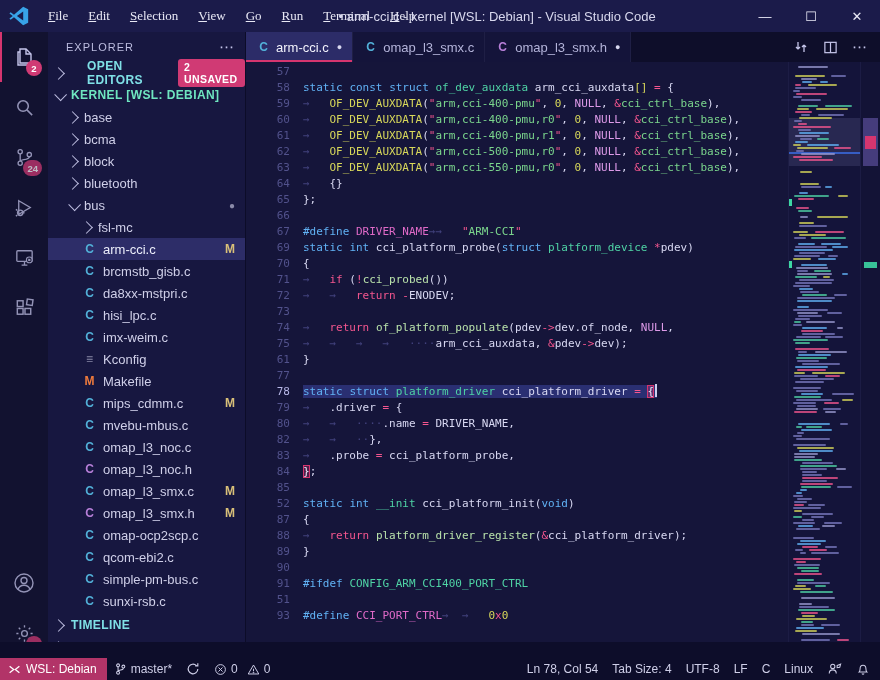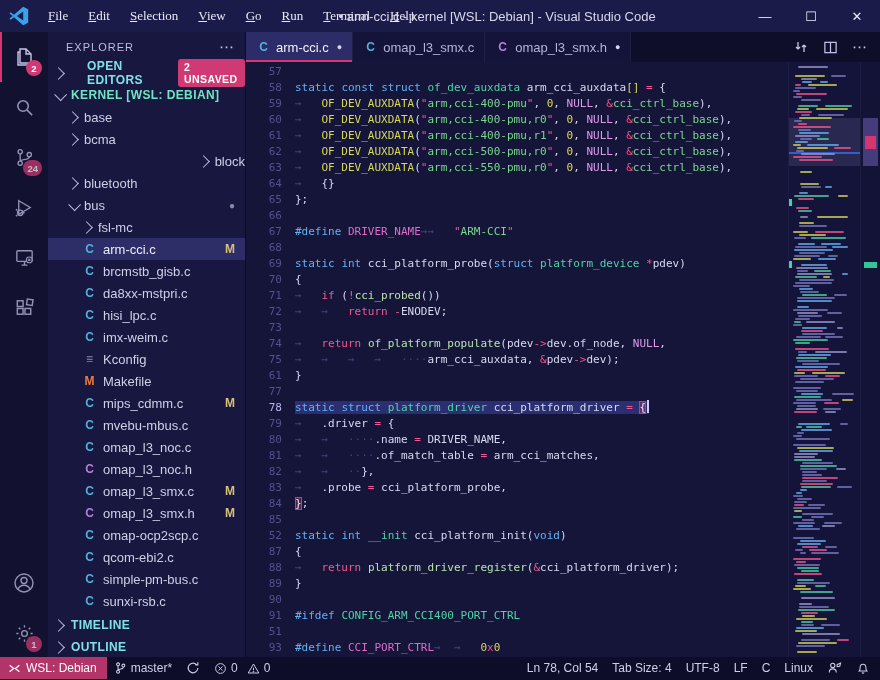--- a/index.html
+++ b/index.html
@@ -62,21 +62,21 @@
   .tab.active { background:#2c2c68; color:#f2f2fc; }
   .tab.active:after { content:""; position:absolute; left:0; right:0; bottom:0; height:2px; background:#d6356f; }
   .tab .ficon { margin-right:5px; }
   .tab .tdot { margin-left:8px; font-size:9px; color:#d8d8f0; }
   .tab-actions { margin-left:auto; display:flex; align-items:center; gap:14px; padding-right:12px; color:#c5c5ea; }
   .tab-actions svg { stroke:#c5c5ea; }
 
   .editor { flex:1; position:relative; background:#15153a; overflow:hidden; }
   .code { position:absolute; top:2px; left:0; right:94px; font-family:"DejaVu Sans Mono", monospace;
           font-size:11px; }
-  .cl { height:16px; line-height:16px; white-space:pre; }
+  .cl { height:16px; line-height:16px; white-space:pre;padding-left:8px; }
   .ln { display:inline-block; width:36px; text-align:right; color:#52528c; margin-right:13px; font-size:11px; }
   .cl.cur .ln { color:#b8b8e8; }
   .cl .lc { display:inline; }
   .cl.sel .lc { background:#2a2f72; }
   .caret { display:inline-block; width:2px; height:13px; background:#cdd0f0; vertical-align:-2px; margin-left:1px; }
 
   .t-kw{color:#61b2f5} .t-ty{color:#4fd3a5} .t-pl{color:#d8d8f2} .t-fn{color:#b9e2ab}
   .t-st{color:#7bd68d} .t-nu,.t-mc{color:#d8d85a} .t-op{color:#f5568f} .t-md{color:#e06ac8}
   .t-nl{color:#dd9ae8} .t-ws{color:#41417c}
   .t-br{color:#e8e8fa; box-shadow:inset 0 0 0 1px #d6356f; background:rgba(214,53,111,.3)}
@@ -86,22 +86,22 @@
   .mm-bar { position:absolute; height:2px; border-radius:1px; opacity:.75; }
   .mm-viewport { position:absolute; left:0; right:0; top:56px; height:48px; background:rgba(160,160,230,.14); }
   .mm-curline { position:absolute; left:0; right:0; top:90px; height:2px; background:#3a6ae0; opacity:.8; }
   .mm-mod { position:absolute; left:0; width:3px; height:7px; background:#3dd6a3; }
   .ov { position:absolute; top:0; bottom:0; right:0; width:20px; background:#131336; border-left:1px solid #1c1c44; }
   .ov-slider { position:absolute; left:2px; right:2px; top:56px; height:48px; background:rgba(130,110,210,.45); }
   .ov-sel { position:absolute; left:4px; right:4px; top:74px; height:13px; background:#d6356f; }
   .ov-mark { position:absolute; left:3px; right:3px; height:6px; background:#3dd6a3; opacity:.9; }
 
   
-  .statusbar { position:absolute; left:0; right:0; bottom:0; height:23px; background:#0d0d2a;
-               display:flex; align-items:flex-start; color:#cfcfe8; font-size:12px; }
+  .statusbar { position:absolute; left:0; right:0; bottom:0; height:38px; background:#0d0d2a;
+               display:flex; align-items:flex-end; color:#cfcfe8; font-size:12px; }
   .sb-remote { height:22px; background:#b23468; color:#fff; display:flex; align-items:center;
                padding:0 10px 0 8px; gap:5px; }
   .sb-item { display:flex; align-items:center; gap:4px; padding:0 7px; height:22px; }
   .sb-right { margin-left:auto; display:flex; align-items:center; }
   .statusbar svg { stroke:#cfcfe8; }
   .sb-remote svg { stroke:#fff; }
 </style>
 </head>
 <body>
 <div class="app">
@@ -211,21 +211,21 @@
     </div>
     <div class="tree" id="filetree">
           <div class="tree-row" style="padding-left: 20px;">
             <span class="chev right" style="margin-right: 7px;"></span>
             <span>base</span>
           </div>
           <div class="tree-row" style="padding-left: 20px;">
             <span class="chev right" style="margin-right: 7px;"></span>
             <span>bcma</span>
           </div>
-          <div class="tree-row" style="padding-left: 20px; justify-content: flex-end;">
+          <div class="tree-row" style="padding-left: 20px;">
             <span class="chev right" style="margin-right: 7px;"></span>
             <span>block</span>
           </div>
           <div class="tree-row" style="padding-left: 20px;">
             <span class="chev right" style="margin-right: 7px;"></span>
             <span>bluetooth</span>
           </div>
           <div class="tree-row" style="padding-left: 20px;">
             <span class="chev down" style="margin-right: 7px;"></span>
             <span>bus</span>
@@ -351,34 +351,32 @@
             <div class="cl"><span class="ln">58</span><span class="lc"><span class="t-kw">static</span><span class="t-pl"> </span><span class="t-kw">const</span><span class="t-pl"> </span><span class="t-kw">struct</span><span class="t-pl"> </span><span class="t-ty">of_dev_auxdata</span><span class="t-pl"> arm_cci_auxdata</span><span class="t-nu">[]</span><span class="t-pl"> </span><span class="t-op">=</span><span class="t-pl"> {</span></span></div>
             <div class="cl"><span class="ln">59</span><span class="lc"><span class="t-ws">→   </span><span class="t-mc">OF_DEV_AUXDATA</span><span class="t-pl">(</span><span class="t-op">"</span><span class="t-st">arm,cci-400-pmu</span><span class="t-op">"</span><span class="t-pl">, </span><span class="t-nu">0</span><span class="t-pl">, </span><span class="t-nl">NULL</span><span class="t-pl">, </span><span class="t-op">&amp;</span><span class="t-st">cci_ctrl_base</span><span class="t-pl">),</span></span></div>
             <div class="cl"><span class="ln">60</span><span class="lc"><span class="t-ws">→   </span><span class="t-mc">OF_DEV_AUXDATA</span><span class="t-pl">(</span><span class="t-op">"</span><span class="t-st">arm,cci-400-pmu,r0</span><span class="t-op">"</span><span class="t-pl">, </span><span class="t-nu">0</span><span class="t-pl">, </span><span class="t-nl">NULL</span><span class="t-pl">, </span><span class="t-op">&amp;</span><span class="t-st">cci_ctrl_base</span><span class="t-pl">),</span></span></div>
             <div class="cl"><span class="ln">61</span><span class="lc"><span class="t-ws">→   </span><span class="t-mc">OF_DEV_AUXDATA</span><span class="t-pl">(</span><span class="t-op">"</span><span class="t-st">arm,cci-400-pmu,r1</span><span class="t-op">"</span><span class="t-pl">, </span><span class="t-nu">0</span><span class="t-pl">, </span><span class="t-nl">NULL</span><span class="t-pl">, </span><span class="t-op">&amp;</span><span class="t-st">cci_ctrl_base</span><span class="t-pl">),</span></span></div>
             <div class="cl"><span class="ln">62</span><span class="lc"><span class="t-ws">→   </span><span class="t-mc">OF_DEV_AUXDATA</span><span class="t-pl">(</span><span class="t-op">"</span><span class="t-st">arm,cci-500-pmu,r0</span><span class="t-op">"</span><span class="t-pl">, </span><span class="t-nu">0</span><span class="t-pl">, </span><span class="t-nl">NULL</span><span class="t-pl">, </span><span class="t-op">&amp;</span><span class="t-st">cci_ctrl_base</span><span class="t-pl">),</span></span></div>
             <div class="cl"><span class="ln">63</span><span class="lc"><span class="t-ws">→   </span><span class="t-mc">OF_DEV_AUXDATA</span><span class="t-pl">(</span><span class="t-op">"</span><span class="t-st">arm,cci-550-pmu,r0</span><span class="t-op">"</span><span class="t-pl">, </span><span class="t-nu">0</span><span class="t-pl">, </span><span class="t-nl">NULL</span><span class="t-pl">, </span><span class="t-op">&amp;</span><span class="t-st">cci_ctrl_base</span><span class="t-pl">),</span></span></div>
             <div class="cl"><span class="ln">64</span><span class="lc"><span class="t-ws">→   </span><span class="t-pl">{}</span></span></div>
             <div class="cl"><span class="ln">65</span><span class="lc"><span class="t-pl">};</span></span></div>
             <div class="cl"><span class="ln">66</span><span class="lc"></span></div>
             <div class="cl"><span class="ln">67</span><span class="lc"><span class="t-kw">#define</span><span class="t-pl"> </span><span class="t-md">DRIVER_NAME</span><span class="t-ws">→→   </span><span class="t-op">"</span><span class="t-st">ARM-CCI</span><span class="t-op">"</span></span></div>
-            <div class="cl"><span class="ln">68</span><span class="lc"></span></div>
             <div class="cl"><span class="ln">69</span><span class="lc"><span class="t-kw">static</span><span class="t-pl"> </span><span class="t-kw">int</span><span class="t-pl"> cci_platform_probe(</span><span class="t-kw">struct</span><span class="t-pl"> </span><span class="t-ty">platform_device</span><span class="t-pl"> </span><span class="t-op">*</span><span class="t-pl">pdev)</span></span></div>
             <div class="cl"><span class="ln">70</span><span class="lc"><span class="t-pl">{</span></span></div>
             <div class="cl"><span class="ln">71</span><span class="lc"><span class="t-ws">→   </span><span class="t-op">if</span><span class="t-pl"> (</span><span class="t-op">!</span><span class="t-fn">cci_probed</span><span class="t-pl">())</span></span></div>
             <div class="cl"><span class="ln">72</span><span class="lc"><span class="t-ws">→   →   </span><span class="t-op">return</span><span class="t-pl"> </span><span class="t-op">-</span><span class="t-pl">ENODEV;</span></span></div>
             <div class="cl"><span class="ln">73</span><span class="lc"></span></div>
             <div class="cl"><span class="ln">74</span><span class="lc"><span class="t-ws">→   </span><span class="t-op">return</span><span class="t-pl"> </span><span class="t-fn">of_platform_populate</span><span class="t-pl">(pdev</span><span class="t-op">-&gt;</span><span class="t-pl">dev.of_node, </span><span class="t-nl">NULL</span><span class="t-pl">,</span></span></div>
             <div class="cl"><span class="ln">75</span><span class="lc"><span class="t-ws">→   →   →   →   ····</span><span class="t-pl">arm_cci_auxdata, </span><span class="t-op">&amp;</span><span class="t-pl">pdev</span><span class="t-op">-&gt;</span><span class="t-pl">dev);</span></span></div>
             <div class="cl"><span class="ln">61</span><span class="lc"><span class="t-pl">}</span></span></div>
             <div class="cl"><span class="ln">77</span><span class="lc"></span></div>
             <div class="cl sel cur"><span class="ln">78</span><span class="lc"><span class="t-kw">static</span><span class="t-pl"> </span><span class="t-kw">struct</span><span class="t-pl"> </span><span class="t-ty">platform_driver</span><span class="t-pl"> cci_platform_driver </span><span class="t-op">=</span><span class="t-pl"> </span><span class="t-br">{</span><span class="caret"></span></span></div>
             <div class="cl"><span class="ln">79</span><span class="lc"><span class="t-ws">→   </span><span class="t-pl">.driver </span><span class="t-op">=</span><span class="t-pl"> {</span></span></div>
             <div class="cl"><span class="ln">80</span><span class="lc"><span class="t-ws">→   →   ····</span><span class="t-pl">.name </span><span class="t-op">=</span><span class="t-pl"> DRIVER_NAME,</span></span></div>
-            <div class="cl"><span class="ln">81</span><span class="lc"><span class="t-ws">→   →   ····</span><span class="t-pl">.of_match_table </span><span class="t-op">=</span><span class="t-pl"> arm_cci_matches,</span></span></div>
             <div class="cl"><span class="ln">82</span><span class="lc"><span class="t-ws">→   →   ··</span><span class="t-pl">},</span></span></div>
             <div class="cl"><span class="ln">83</span><span class="lc"><span class="t-ws">→   </span><span class="t-pl">.probe </span><span class="t-op">=</span><span class="t-pl"> cci_platform_probe,</span></span></div>
             <div class="cl"><span class="ln">84</span><span class="lc"><span class="t-br">}</span><span class="t-pl">;</span></span></div>
             <div class="cl"><span class="ln">85</span><span class="lc"></span></div>
             <div class="cl"><span class="ln">52</span><span class="lc"><span class="t-kw">static</span><span class="t-pl"> </span><span class="t-kw">int</span><span class="t-pl"> </span><span class="t-ty">__init</span><span class="t-pl"> cci_platform_init(</span><span class="t-kw">void</span><span class="t-pl">)</span></span></div>
             <div class="cl"><span class="ln">87</span><span class="lc"><span class="t-pl">{</span></span></div>
             <div class="cl"><span class="ln">88</span><span class="lc"><span class="t-ws">→   </span><span class="t-op">return</span><span class="t-pl"> </span><span class="t-fn">platform_driver_register</span><span class="t-pl">(</span><span class="t-op">&amp;</span><span class="t-pl">cci_platform_driver);</span></span></div>
             <div class="cl"><span class="ln">89</span><span class="lc"><span class="t-pl">}</span></span></div>
             <div class="cl"><span class="ln">90</span><span class="lc"></span></div>
             <div class="cl"><span class="ln">91</span><span class="lc"><span class="t-kw">#ifdef</span><span class="t-pl"> </span><span class="t-ty">CONFIG_ARM_CCI400_PORT_CTRL</span></span></div>

